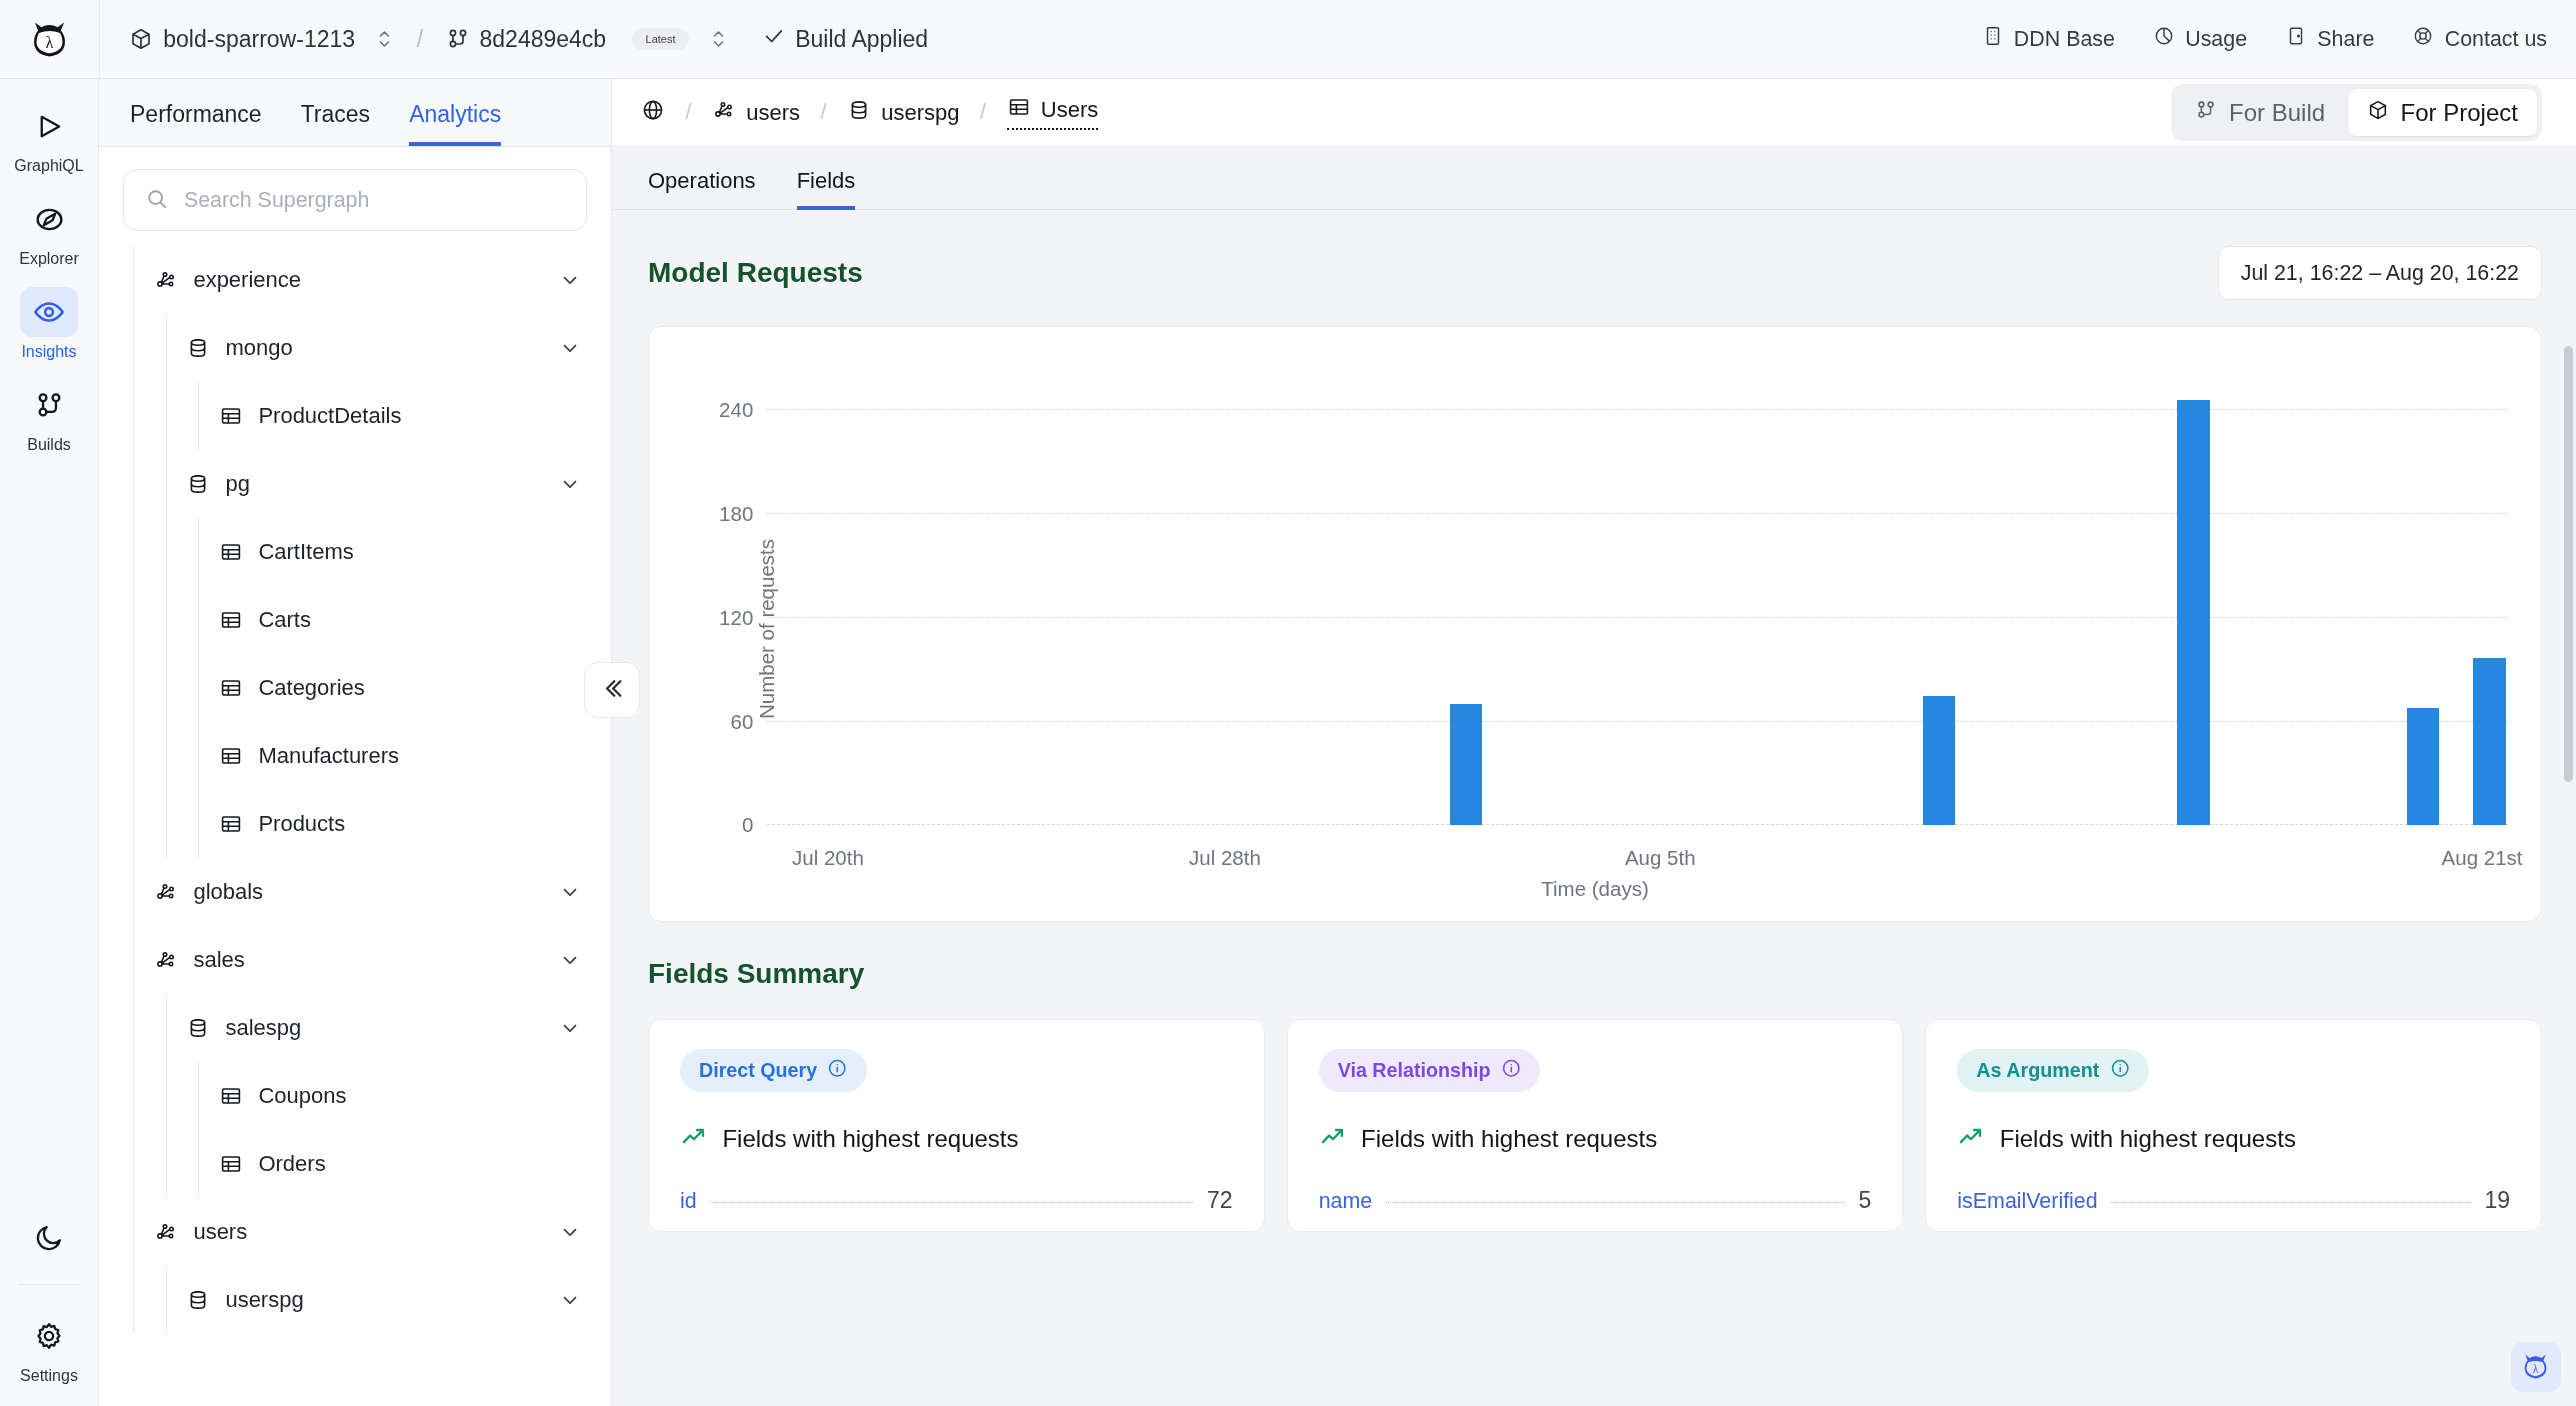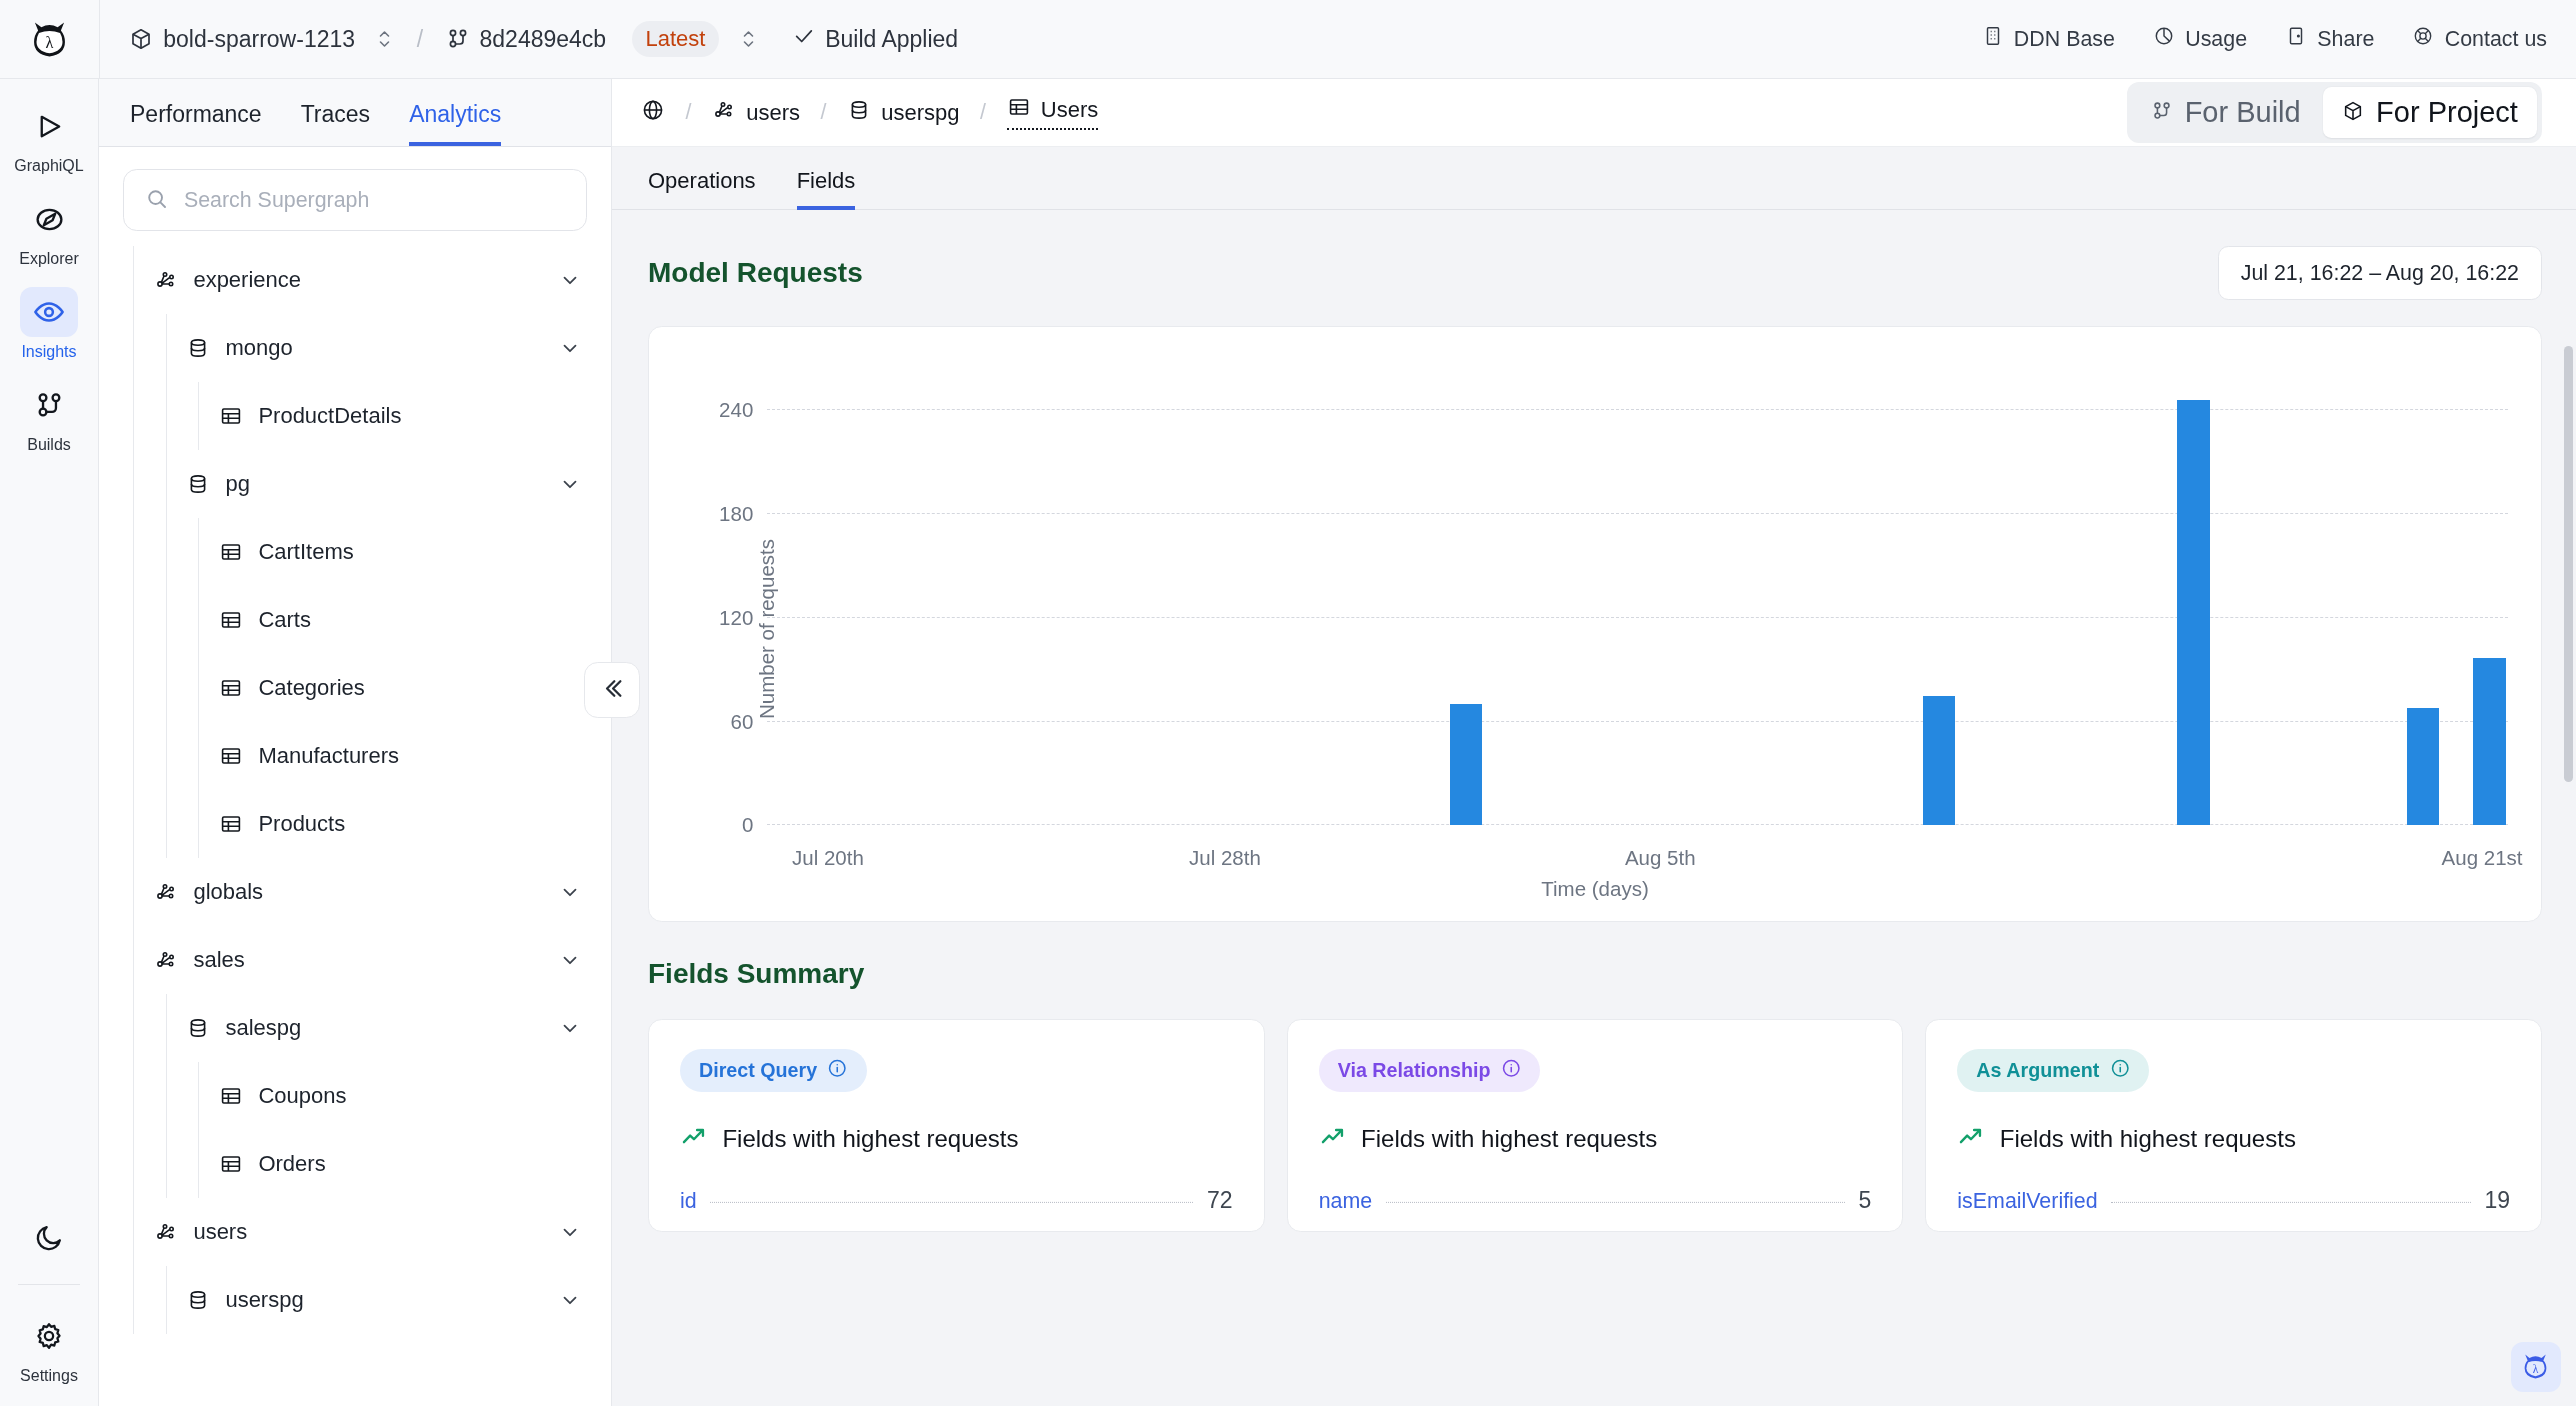--- a/index.html
+++ b/index.html
@@ -31,21 +31,21 @@
   .crumbs { display: flex; align-items: center; gap: 0; padding-left: 24px; }
   .crumb {
     display: flex; align-items: center; gap: 10.3px;
     font-size: 23px; color: #2d333d; font-weight: 400;
     padding: 6.8px 5.1px; border-radius: 6.8px; cursor: pointer;
   }
   .crumb .ic { display: inline-flex; align-items: center; }
   .stepper { margin-left: 10.3px; display:inline-flex; cursor:pointer; }
   .slash { color: #b9bec7; font-size: 23px; margin: 0 19px; }
   .pill-latest {
-    background: #eceef2; color: #c2410c; font-size: 22px;
+    background: #eceef2; color: #404040; font-size: 11px;
     border-radius: 854px; padding: 5.1px 13.7px; margin-left: 15.4px;
   }
   .build-applied {
     display: flex; align-items: center; gap: 10.3px;
     font-size: 23px; color: #2d333d; margin-left: 31px;
   }
   .topbar-right {
     margin-left: auto; display: flex; align-items: center; gap: 38px;
   }
   .tb-link {
@@ -157,21 +157,21 @@
   .bc-item.current { border-bottom: 2.6px dotted #14181f; padding-bottom: 2.6px; }
   .bc-sep { color: #c4c8d0; font-size: 21.4px; margin: 0 20.5px; }
 
   .segmented {
     margin-left: auto; background: #eef0f3; border-radius: 12px;
     padding: 5.1px; display: flex; gap: 3.4px;
   }
   .seg {
     display: flex; gap: 12px;
     padding: 9.4px 19px; border-radius: 8.5px;
-    font-size: 29px; color: #5a626e; cursor: pointer;
+    font-size: 24px; color: #5a626e; cursor: pointer;
   }
   .seg.active { background: #fff; color: #11151c; box-shadow: 0 0.9px 1.7px rgba(16,24,40,.08); }
 
   .subtabs {
     height: 63px; min-height: 63px; background: #f3f4f7;
     display: flex; align-items: flex-end; gap: 41px;
     padding-left: 36px; border-bottom: 0.9px solid #e0e2e7;
   }
   .subtab {
     font-size: 22px; color: #11151c; padding-bottom: 12px;

